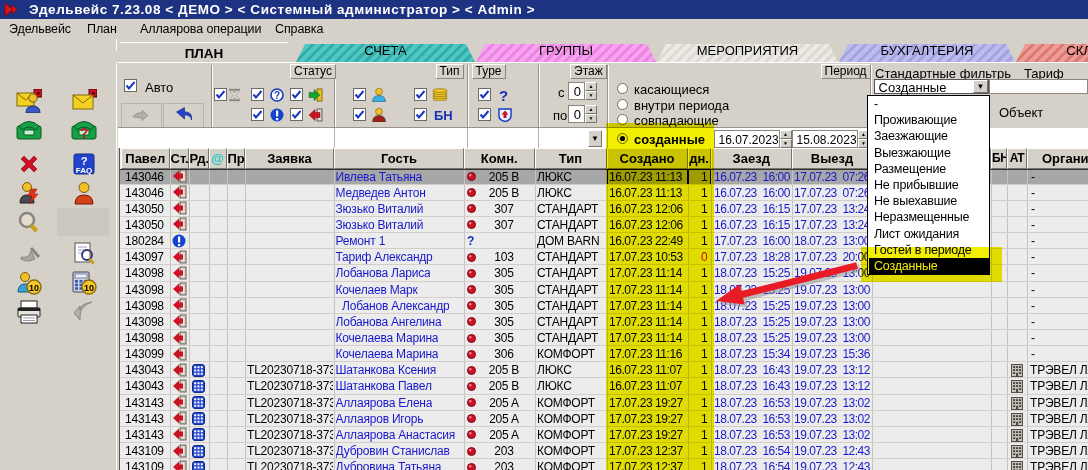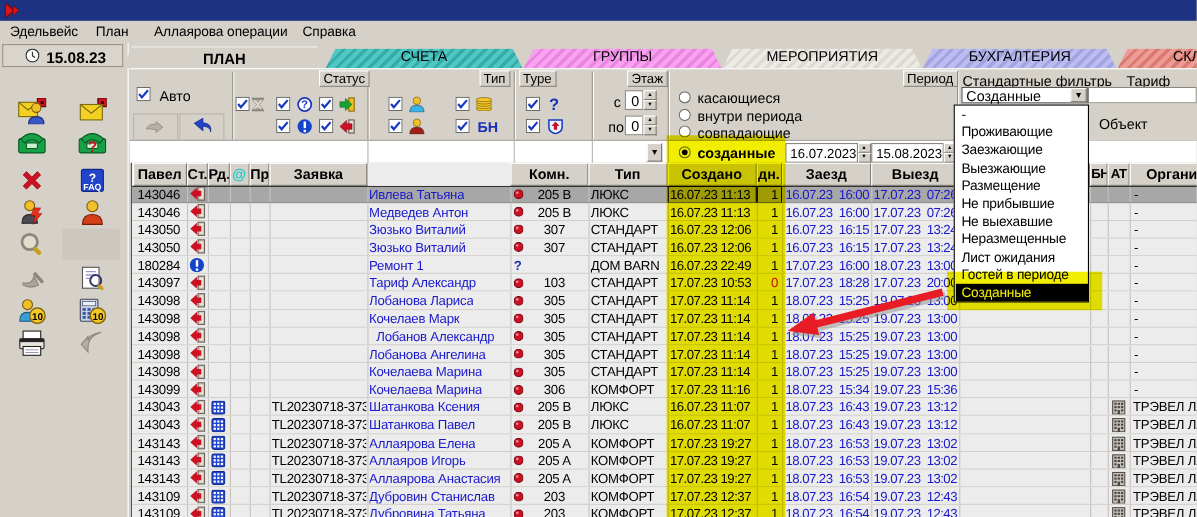--- a/index.html
+++ b/index.html
@@ -11,35 +11,29 @@
 .dcell{position:absolute;top:0;height:100%;font-size:12px;letter-spacing:-0.2px;white-space:nowrap;overflow:hidden;color:#000;line-height:15px}
 .vline{position:absolute;top:0;bottom:0;width:1px;background:#c6c3bd}
 .blue{color:#1818cc}
 .item{position:absolute;left:1px;width:121px;font-size:12.5px;letter-spacing:-0.2px;line-height:16px;padding-left:5px;color:#000;white-space:nowrap}
 </style></head><body>
 <div class="abs" style="left:0;top:0;width:1088px;height:19px;background:#1e3282">
 <div class="abs" style="left:2px;top:1px;line-height:0"><svg width="18" height="17" viewBox="0 0 18 17">
         <polygon points="3,2 11,8.5 3,15" fill="#dd1418" stroke="#7a0a10"></polygon>
         <polygon points="10,4 15,8.5 10,13" fill="#dd1418" stroke="#7a0a10" stroke-width="0.8"></polygon>
       </svg></div>
+<div class="abs" style="left:29px;top:2px;font-size:13.5px;font-weight:bold;color:#fff;white-space:nowrap;letter-spacing:0.55px">Эдельвейс 7.23.08 &lt; ДЕМО &gt; &lt; Системный администратор &gt; &lt; Admin &gt;</div>
 </div>
 <div class="abs" style="left:0;top:19px;width:1088px;height:20px;background:#d5d1c9;font-size:12.5px;color:#000;letter-spacing:-0.1px">
 <div class="abs" style="left:9px;top:3px">Эдельвейс</div>
 <div class="abs" style="left:87px;top:3px">План</div>
 <div class="abs" style="left:140px;top:3px">Аллаярова операции</div>
 <div class="abs" style="left:275px;top:3px">Справка</div>
 </div>
 <div class="abs" style="left:0;top:39px;width:117px;height:431px;background:#d5d1c9;border-right:1px solid #fff">
-<div class="abs" style="left:2px;top:1px;width:110px;height:21px;border:1px solid #98948c;background:#d9d5cd">
-      <div style="position:absolute;left:20px;top:3px;line-height:0"><svg width="13" height="13" viewBox="0 0 13 13">
-          <circle cx="6.5" cy="6.5" r="5.8" fill="#fff" stroke="#333" stroke-width="1.1"></circle>
-          <path d="M6.5 3 v3.8 l2.5 1.5" fill="none" stroke="#333" stroke-width="1.1"></path>
-        </svg></div>
-      <div class="abs" style="left:39px;top:3px;font-size:14px;font-weight:bold">15.08.23</div>
-    </div>
 <div class="abs" style="left:2px;top:47.5px;width:53px;height:28px;text-align:center"><div style="display:inline-block;margin-top:2px"><svg width="26" height="24" viewBox="0 0 26 24">
           <rect x="18" y="0" width="8" height="8" fill="#cc1122" stroke="#550000"></rect>
           <rect x="21" y="3" width="2.5" height="2.5" fill="#300"></rect>
           <rect x="1" y="4" width="17" height="13" fill="#f4d020" stroke="#7a6a10"></rect>
           <path d="M1 4 l8.5 7 l8.5-7" fill="none" stroke="#7a6a10"></path>
           <circle cx="17" cy="9" r="4.2" fill="#f0c028" stroke="#7a5a10"></circle>
           <path d="M10 24 q0-7 7-7 q7 0 7 7 z" fill="#3858c8" stroke="#203070"></path>
         </svg></div></div>
 <div class="abs" style="left:57px;top:47.5px;width:53px;height:28px;text-align:center"><div style="display:inline-block;margin-top:2px"><svg width="26" height="24" viewBox="0 0 26 24">
           <rect x="18" y="0" width="8" height="8" fill="#cc1122" stroke="#550000"></rect>
@@ -295,20 +289,21 @@
 <div class="abs" style="left:990px;top:93.5px;width:98px;height:34px;background:#d5d1c9">
     <div class="abs" style="left:9px;top:11px;font-size:13px">Объект</div>
   </div>
 <div class="abs" style="left:119px;top:148px;width:969px;height:322px;overflow:hidden;background:#ececec;border-left:1px solid #555">
 <div class="hcell" style="left:1px;top:0;width:48.5px;height:20.5px;line-height:19px">Павел</div>
 <div class="hcell" style="left:49.5px;top:0;width:19.0px;height:20.5px;line-height:19px">Ст.</div>
 <div class="hcell" style="left:68.5px;top:0;width:20.0px;height:20.5px;line-height:19px">Рд.</div>
 <div class="hcell" style="left:88.5px;top:0;width:18.0px;height:20.5px;color:#18c8c8;line-height:19px">@</div>
 <div class="hcell" style="left:106.5px;top:0;width:18.5px;height:20.5px;line-height:19px">Пр</div>
 <div class="hcell" style="left:125px;top:0;width:89px;height:20.5px;line-height:19px">Заявка</div>
+<div class="hcell" style="left:214px;top:0;width:130px;height:20.5px;line-height:19px">Гость</div>
 <div class="hcell" style="left:344px;top:0;width:70.5px;height:20.5px;line-height:19px">Комн.</div>
 <div class="hcell" style="left:414.5px;top:0;width:72.0px;height:20.5px;line-height:19px">Тип</div>
 <div class="hcell" style="left:486.5px;top:0;width:81.0px;height:20.5px;line-height:19px">Создано</div>
 <div class="hcell" style="left:567.5px;top:0;width:23.0px;height:20.5px;line-height:19px">дн.</div>
 <div class="hcell" style="left:590.5px;top:0;width:81.5px;height:20.5px;line-height:19px">Заезд</div>
 <div class="hcell" style="left:672px;top:0;width:80px;height:20.5px;line-height:19px">Выезд</div>
 <div class="hcell" style="left:752px;top:0;width:119px;height:20.5px;line-height:19px"></div>
 <div class="hcell" style="left:871px;top:0;width:16px;height:20.5px;font-size:12px;letter-spacing:-0.4px;line-height:19px">БН</div>
 <div class="hcell" style="left:887px;top:0;width:20px;height:20.5px;font-size:12px;letter-spacing:-0.4px;line-height:19px">АТ</div>
 <div class="hcell" style="left:907px;top:0;width:64px;height:20.5px;text-align:left;padding-left:14px;line-height:19px">Организация</div>

